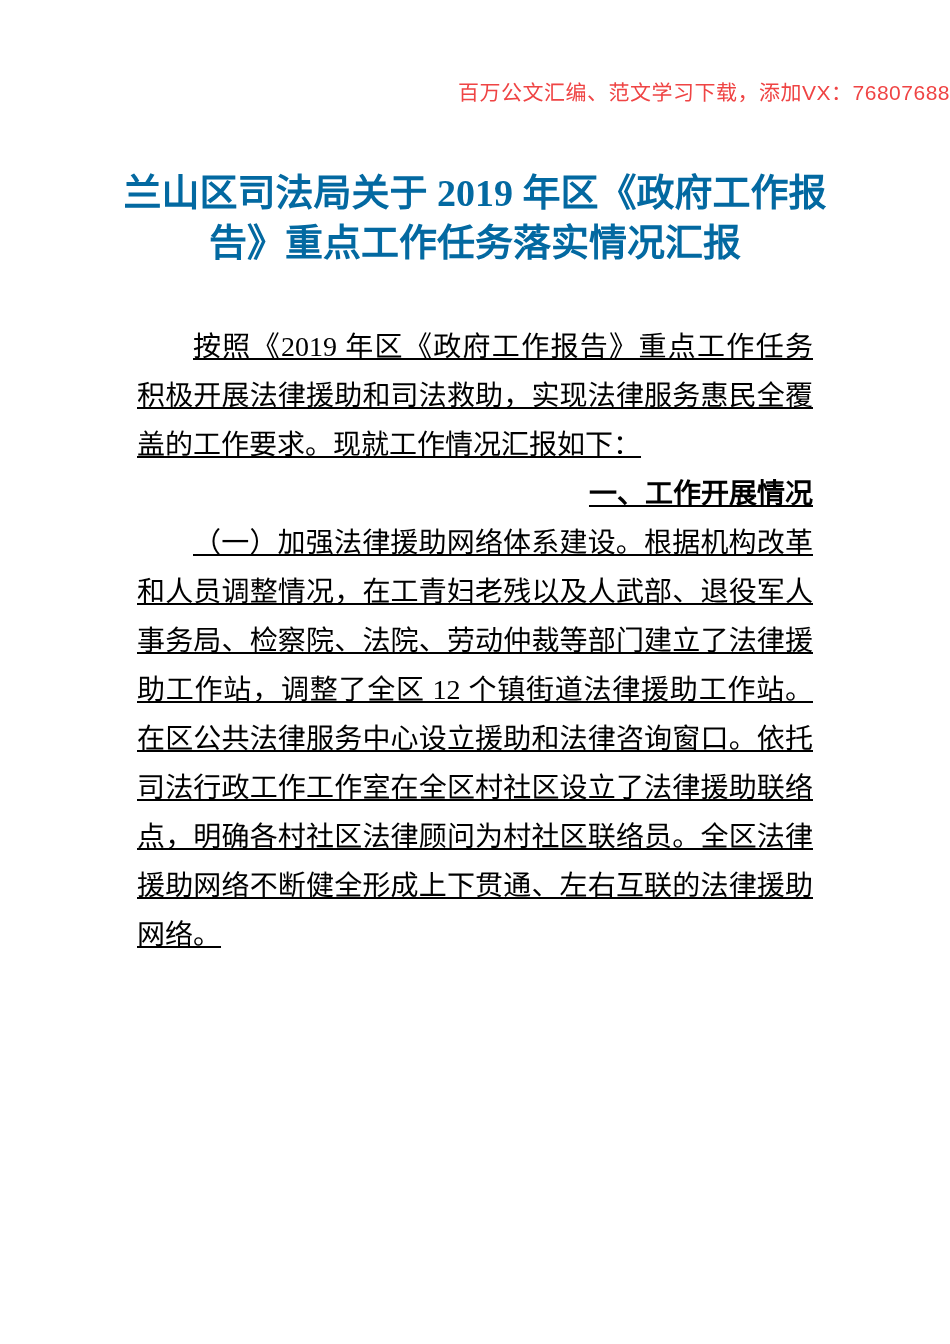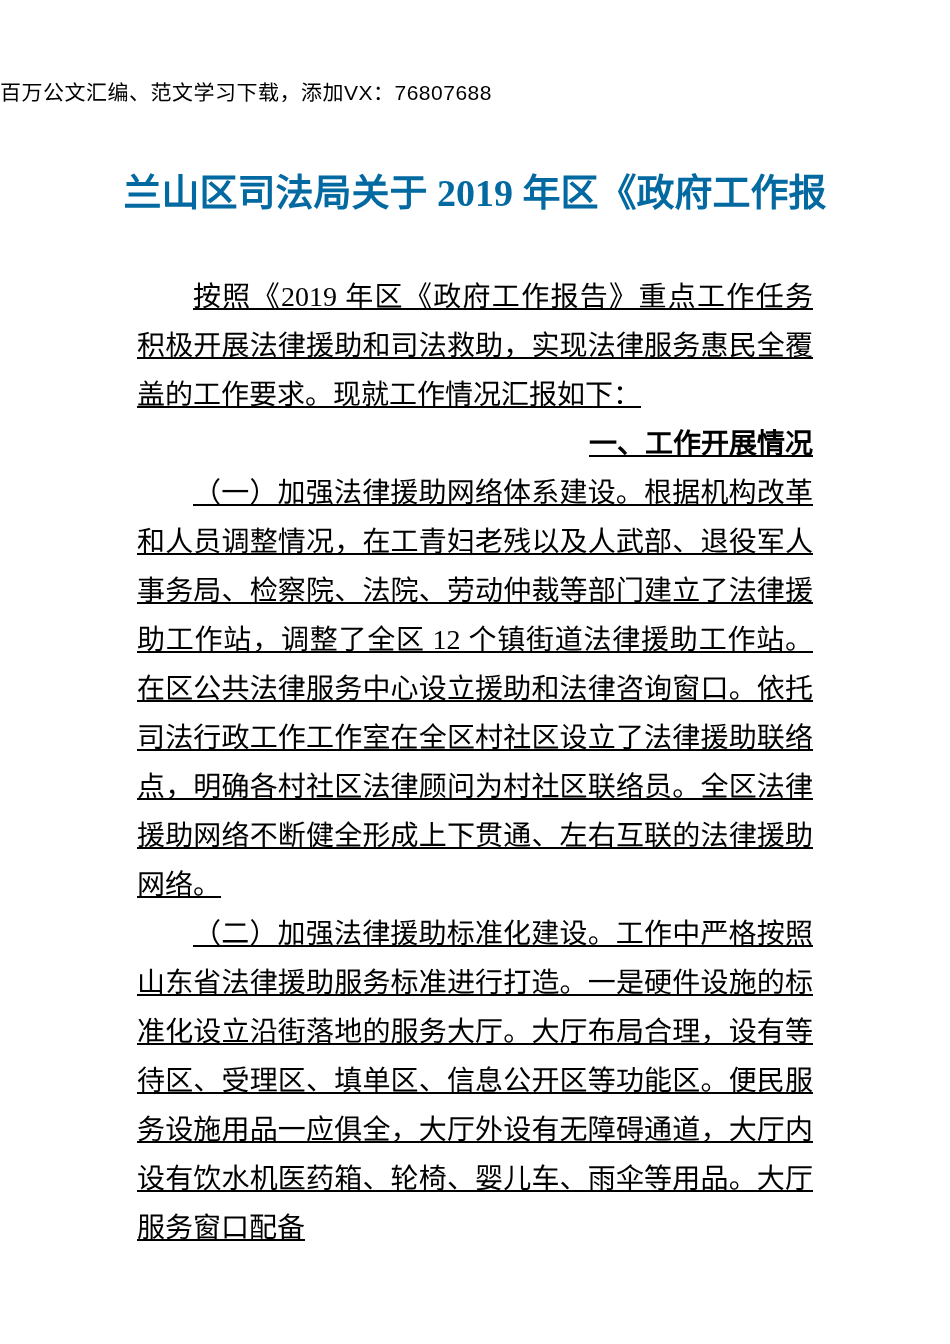--- a/index.html
+++ b/index.html
@@ -11,26 +11,27 @@
       height: 1344px;
       margin: 0 auto;
       background: #ffffff;
       overflow: hidden;
       padding-top: 80px;
       color: #000000;
     }
 
     
     .promo-header {
-      text-align: left;
+      text-align: right;
       font-family: "Liberation Sans", sans-serif;
       font-size: 21px;
       line-height: 26px;
-      color: #000000;
+      color: #ef4444;
       letter-spacing: 0.5px;
+      padding-left: 10px;
     }
 
     
     .doc-title {
       margin-top: 62px;
       text-align: center;
       font-family: "Liberation Serif", sans-serif;
       font-weight: bold;
       font-size: 38px;
       line-height: 50px;
@@ -60,22 +61,22 @@
   </style>
 </head>
 <body>
 
 <div class="page">
 
   <div class="promo-header">百万公文汇编、范文学习下载，添加VX：76807688</div>
 
   <h1 class="doc-title">
     <span class="title-line">兰山区司法局关于 2019 年区《政府工作报</span>
+    <span class="title-line">告》重点工作任务落实情况汇报</span>
   </h1>
 
   <div class="doc-body">
     <p class="body-paragraph">按照《2019 年区《政府工作报告》重点工作任务积极开展法律援助和司法救助，实现法律服务惠民全覆盖的工作要求。现就工作情况汇报如下：</p>
     <p class="section-heading">一、工作开展情况</p>
     <p class="body-paragraph">（一）加强法律援助网络体系建设。根据机构改革和人员调整情况，在工青妇老残以及人武部、退役军人事务局、检察院、法院、劳动仲裁等部门建立了法律援助工作站，调整了全区 12 个镇街道法律援助工作站。在区公共法律服务中心设立援助和法律咨询窗口。依托司法行政工作工作室在全区村社区设立了法律援助联络点，明确各村社区法律顾问为村社区联络员。全区法律援助网络不断健全形成上下贯通、左右互联的法律援助网络。</p>
-    <p class="body-paragraph">（二）加强法律援助标准化建设。工作中严格按照山东省法律援助服务标准进行打造。一是硬件设施的标准化设立沿街落地的服务大厅。大厅布局合理，设有等待区、受理区、填单区、信息公开区等功能区。便民服务设施用品一应俱全，大厅外设有无障碍通道，大厅内设有饮水机医药箱、轮椅、婴儿车、雨伞等用品。大厅服务窗口配备</p>
   </div>
 
 </div>
 
 </body></html>

